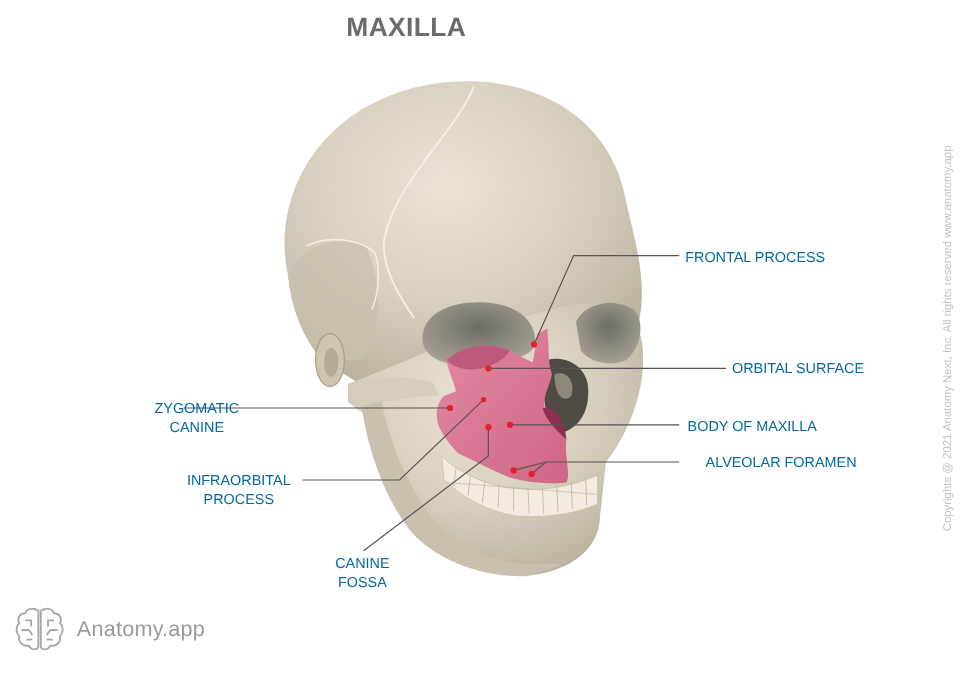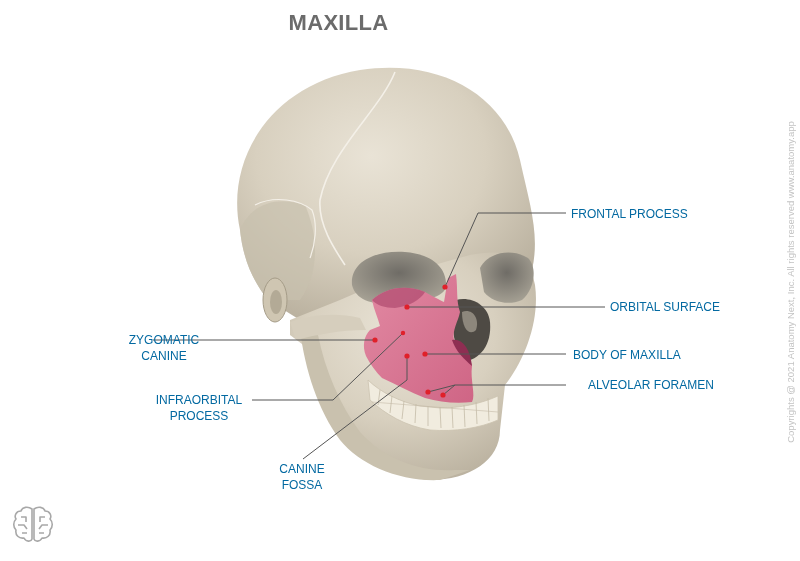--- a/index.html
+++ b/index.html
@@ -130,13 +130,14 @@
   <span>Copyrights @ 2021 Anatomy Next, Inc. All rights reserved www.anatomy.app</span>
 </div>
 
 <div class="logo">
   <svg width="42" height="38" viewBox="0 0 42 38" fill="none" stroke="#a8a8a8" stroke-width="1.6" stroke-linejoin="round">
     <path d="M20,4 C16,1 10,2 9,6 C4,6 2,11 4,14 C1,17 1,22 4,25 C3,30 7,34 12,33 C14,37 19,37 20,34 Z"></path>
     <path d="M22,4 C26,1 32,2 33,6 C38,6 40,11 38,14 C41,17 41,22 38,25 C39,30 35,34 30,33 C28,37 23,37 22,34 Z"></path>
     <path d="M9,12 L14,12 L14,17 M6,20 L12,20 L15,24 M10,28 L15,28"></path>
     <path d="M33,12 L28,12 L28,17 M36,20 L30,20 L27,24 M32,28 L27,28"></path>
   </svg>
+  <span class="logo-text">Anatomy.app</span>
 </div>
 
 </body></html>

